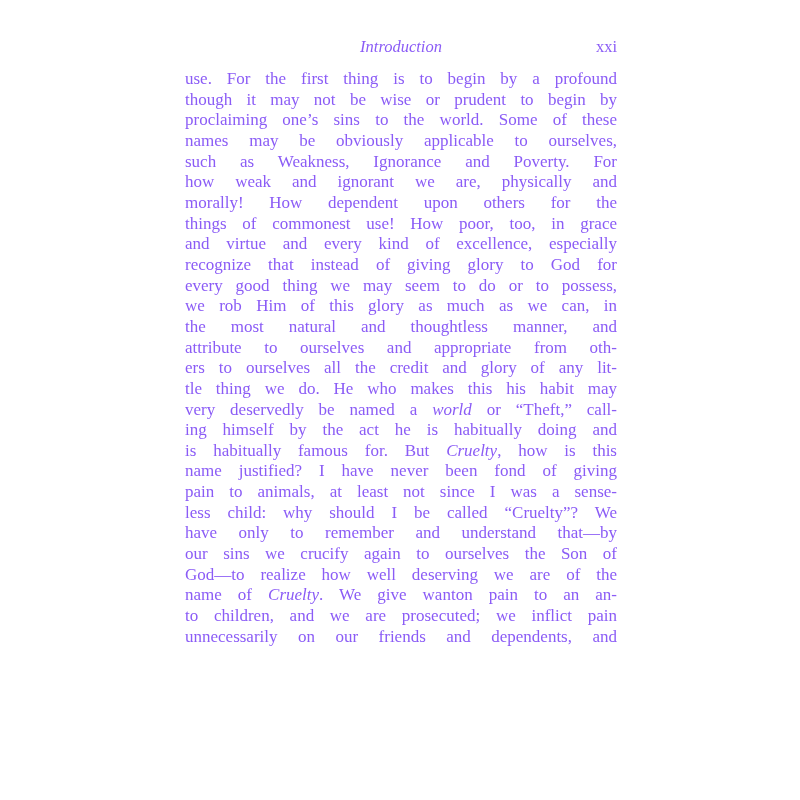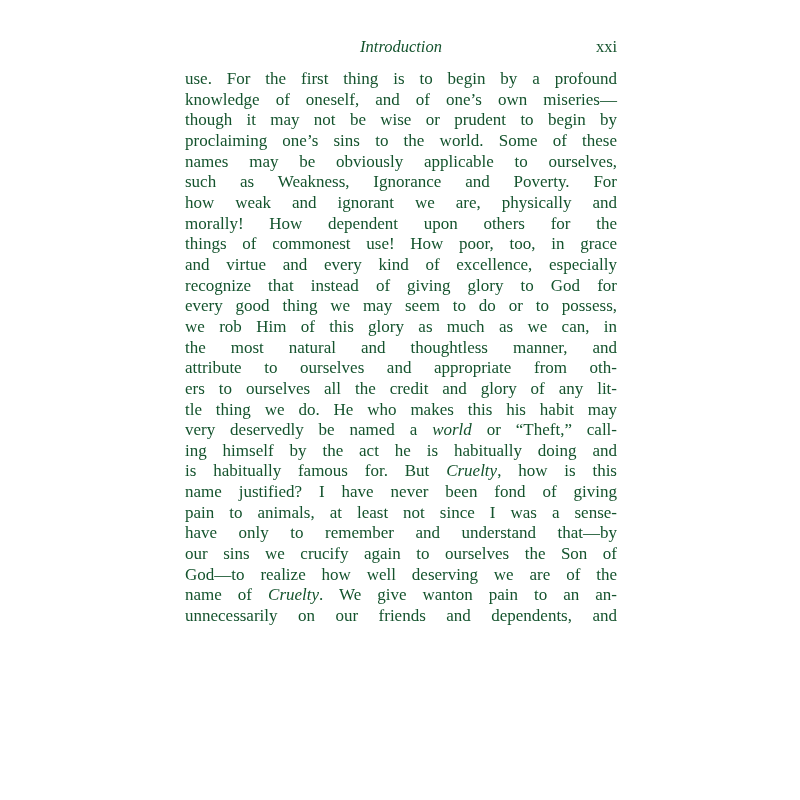--- a/index.html
+++ b/index.html
@@ -6,21 +6,21 @@
     margin: 0;
     padding: 0;
     background: #ffffff;
   }
   .page {
     position: relative;
     width: 660px;
     height: 800px;
     background: #ffffff;
     font-family: "Liberation Serif", serif;
-    color: #14532d;
+    color: #8b5cf6;
     overflow: hidden;
   }
   .column {
     position: absolute;
     left: 185px;
     top: 36px;
     width: 432px;
   }
   .running-header {
     position: relative;
@@ -69,21 +69,20 @@
 
 <div class="page">
   <div class="column">
     <div class="running-header">
       <span class="header-title">Introduction</span>
       <span class="page-number">xxi</span>
     </div>
     <div class="body-text">
         <div class="paragraph">
           <div class="line"><span>use. For the first thing is to begin by a profound</span></div>
-          <div class="line"><span>knowledge of oneself, and of one’s own miseries—</span></div>
           <div class="line"><span>though it may not be wise or prudent to begin by</span></div>
           <div class="line"><span>proclaiming one’s sins to the world. Some of these</span></div>
           <div class="line"><span>names may be obviously applicable to ourselves,</span></div>
           <div class="line"><span>such as Weakness, Ignorance and Poverty. For</span></div>
           <div class="line"><span>how weak and ignorant we are, physically and</span></div>
           <div class="line"><span>morally! How dependent upon others for the</span></div>
           <div class="line"><span>things of commonest use! How poor, too, in grace</span></div>
           <div class="line"><span>and virtue and every kind of excellence, especially</span></div>
         </div>
         <div class="paragraph">
@@ -92,21 +91,23 @@
           <div class="line"><span>we rob Him of this glory as much as we can, in</span></div>
           <div class="line"><span>the most natural and thoughtless manner, and</span></div>
           <div class="line"><span>attribute to ourselves and appropriate from oth-</span></div>
           <div class="line"><span>ers to ourselves all the credit and glory of any lit-</span></div>
           <div class="line"><span>tle thing we do. He who makes this his habit may</span></div>
           <div class="line"><span>very deservedly be named a </span><span class="italic">world</span><span> or “Theft,” call-</span></div>
           <div class="line"><span>ing himself by the act he is habitually doing and</span></div>
           <div class="line"><span>is habitually famous for. But </span><span class="italic">Cruelty</span><span>, how is this</span></div>
           <div class="line"><span>name justified? I have never been fond of giving</span></div>
           <div class="line"><span>pain to animals, at least not since I was a sense-</span></div>
+          <div class="line"><span>less child: why should I be called “Cruelty”? We</span></div>
           <div class="line"><span>have only to remember and understand that—by</span></div>
           <div class="line"><span>our sins we crucify again to ourselves the Son of</span></div>
           <div class="line"><span>God—to realize how well deserving we are of the</span></div>
           <div class="line"><span>name of </span><span class="italic">Cruelty</span><span>. We give wanton pain to an an-</span></div>
+          <div class="line"><span>to children, and we are prosecuted; we inflict pain</span></div>
           <div class="line"><span>unnecessarily on our friends and dependents, and</span></div>
         </div>
       </div>
   </div>
 </div>
 
 </body></html>

